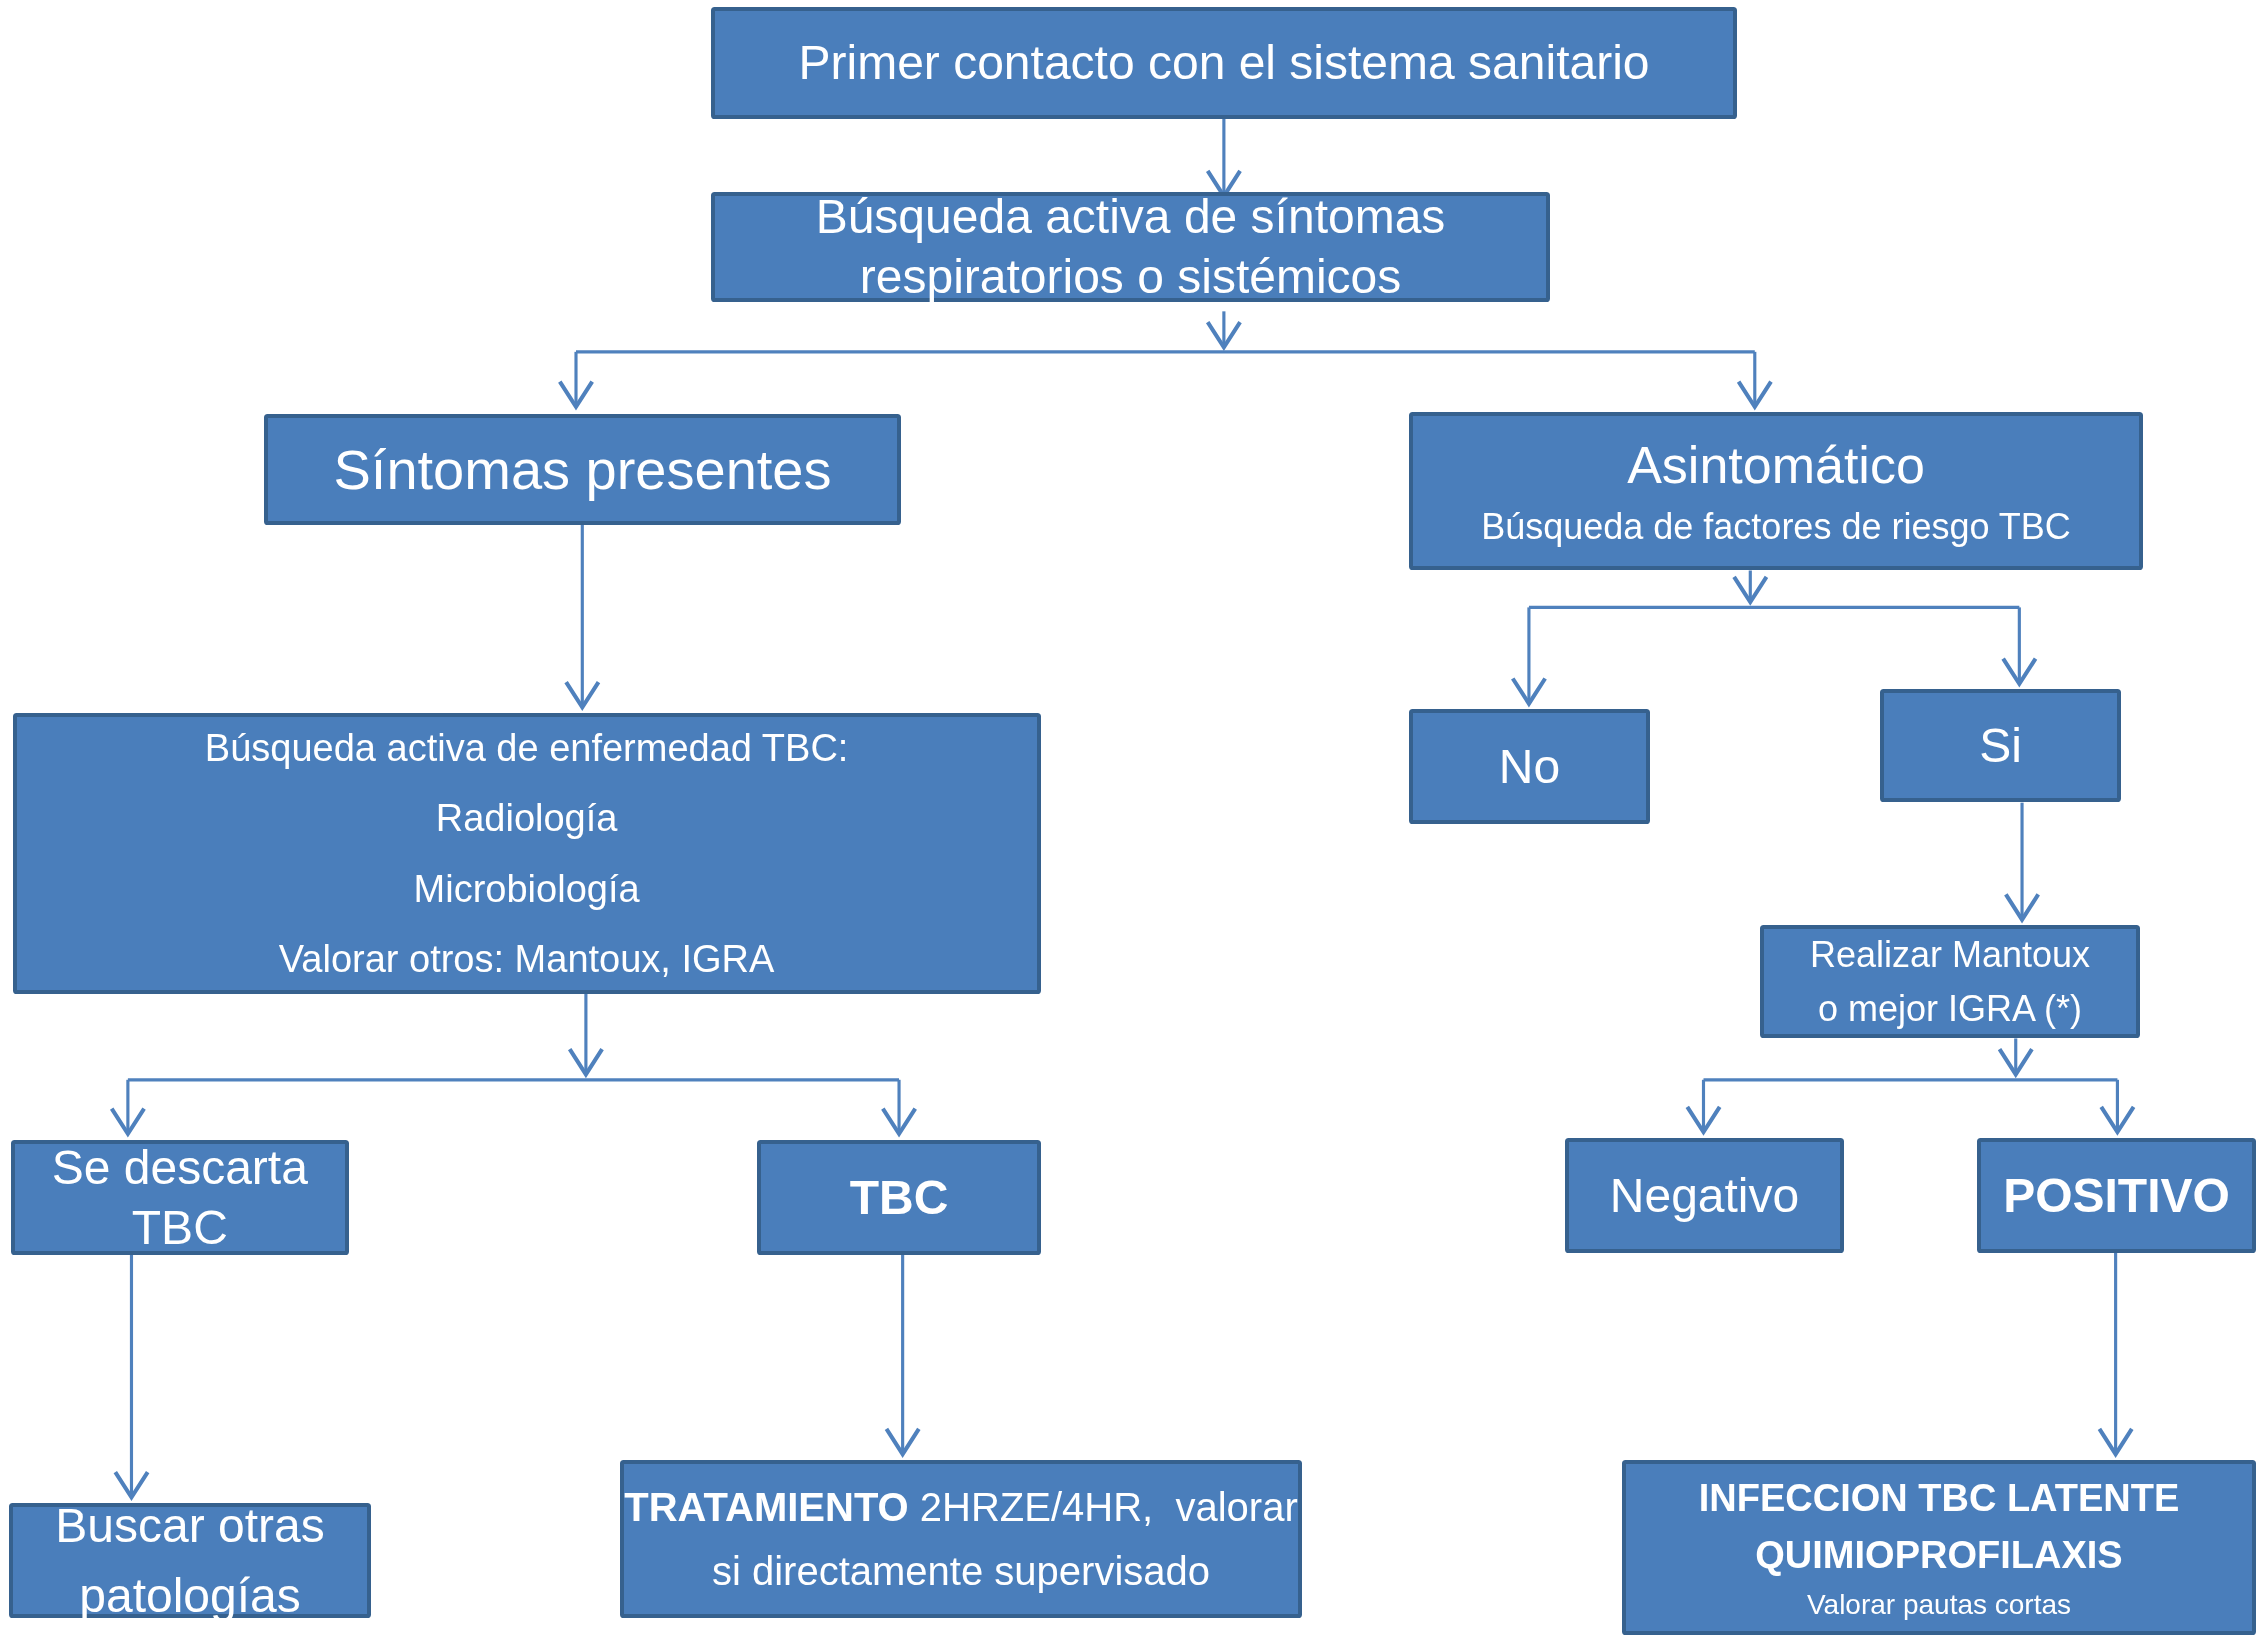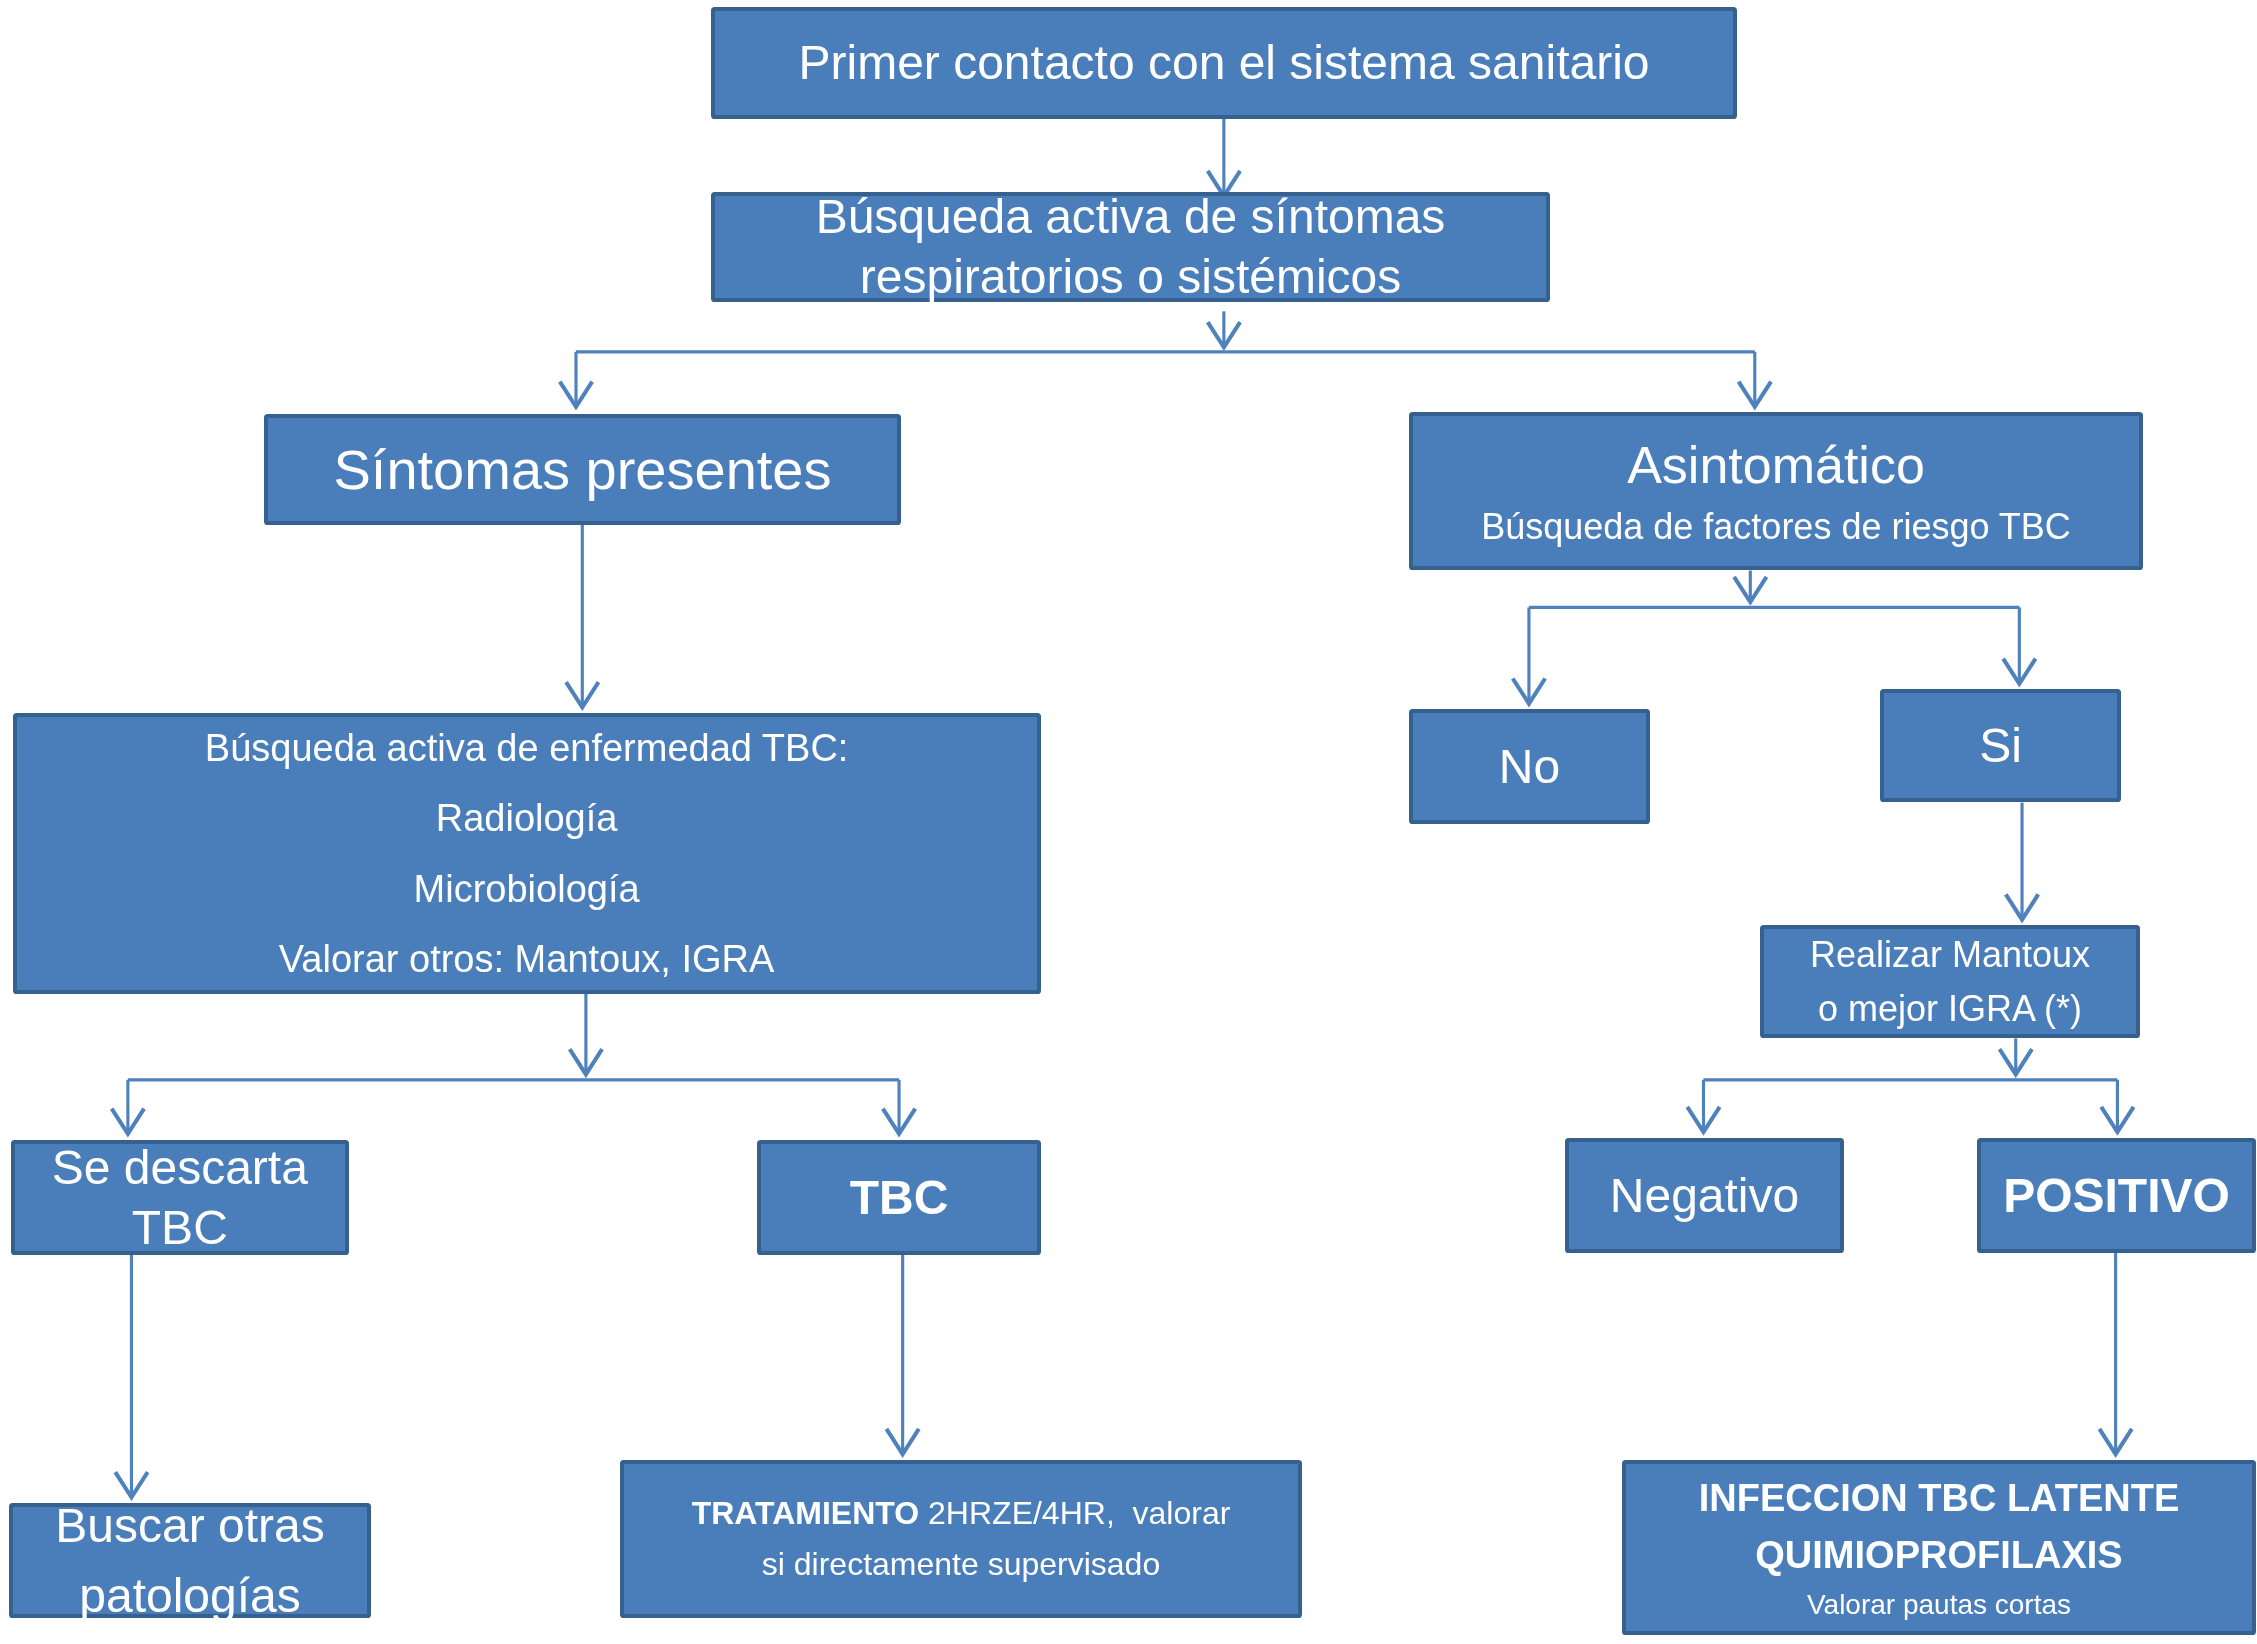--- a/index.html
+++ b/index.html
@@ -47,21 +47,21 @@
   .n-asint .sub{font-size:36px;margin-top:5.4px;text-align:right;}
   .n-enf      {left:12.6px;   top:713px;  width:1028px; height:281px; line-height:1.85;font-size:38px;}
   .n-no       {left:1409px; top:709px;  width:241px;  height:115px;}
   .n-si       {left:1880px; top:689px;  width:241px;  height:113px;}
   .n-mantoux  {left:1760px; top:925px; width:380px;  height:113px; line-height:1.5;font-size:36px;}
   .n-desc     {left:10.8px;   top:1140px; width:338px;  height:115px;}
   .n-tbc      {left:757px;  top:1140px; width:284px;  height:115px;}
   .n-neg      {left:1565px; top:1138px; width:279px;  height:115px;}
   .n-pos      {left:1977px; top:1138px; width:279px;  height:115px;}
   .n-buscar   {left:9px;   top:1503px; width:362px;  height:115px; line-height:1.45;}
-  .n-trat     {left:620px;  top:1460px; width:682px;  height:158px; line-height:1.6;font-size:32px;}
+  .n-trat     {left:620px;  top:1460px; width:682px;  height:158px; line-height:1.6;font-size:40px;}
   .n-infec    {left:1622px; top:1460px; width:634px;  height:175px; line-height:1.5;}
   .n-infec .b {font-size:38px;font-weight:bold;}
   .n-infec .r {font-size:28px;}
 </style>
 </head>
 <body>
 
 <div class="stage">
 
   <svg class="connectors" viewBox="0 0 2508 1827" xmlns="http://www.w3.org/2000/svg">

